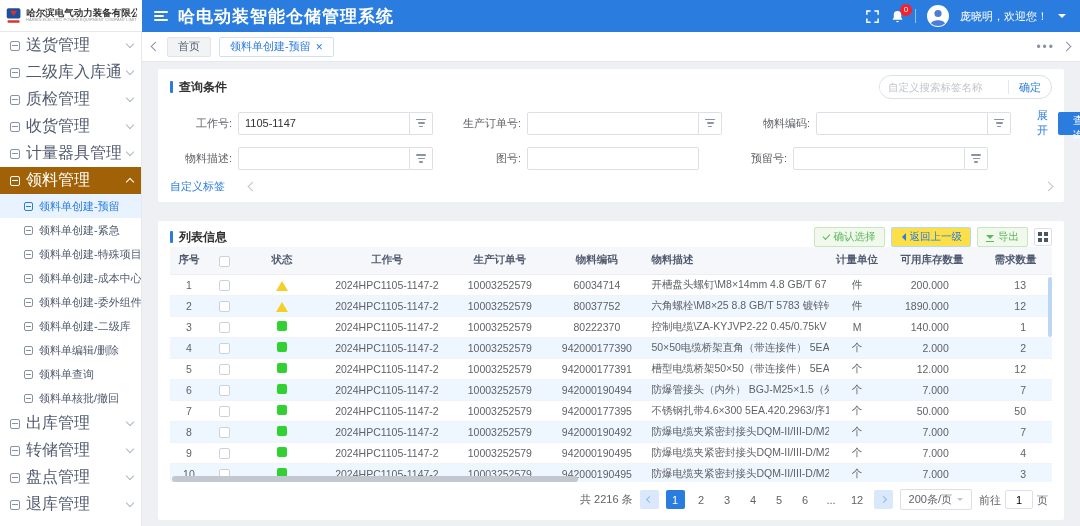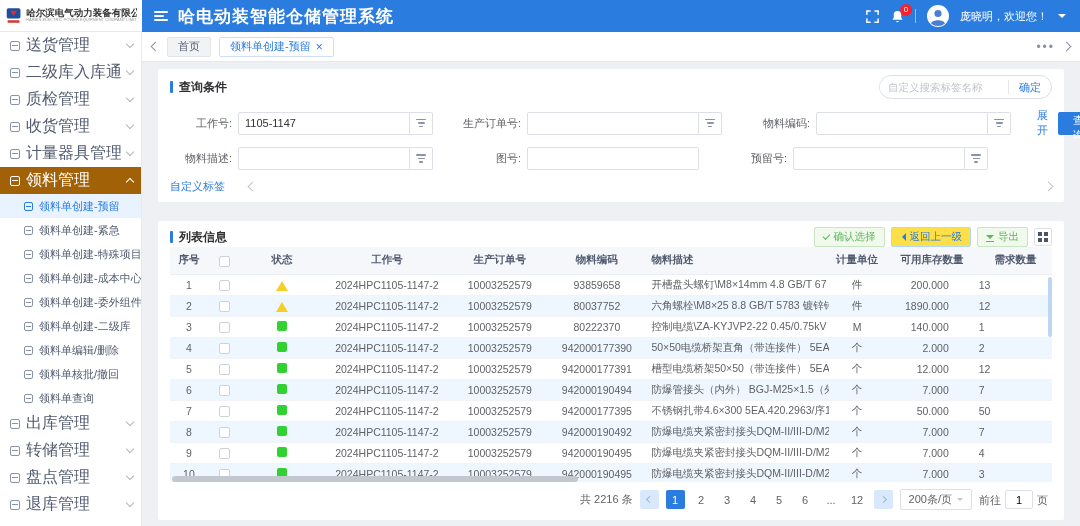--- a/index.html
+++ b/index.html
@@ -100,21 +100,21 @@
   .col-settings { width:18px; height:18px; border:1px solid #dcdfe6; border-radius:2px; display:grid; grid-template-columns:4px 4px; grid-template-rows:4px 4px; gap:2px; align-content:center; justify-content:center; cursor:pointer; }
   .col-settings i { background:#4b5563; }
 
   .table-wrap { flex:1; min-height:0; margin-top:0; position:relative; overflow:hidden; }
   table { width:100%; border-collapse:collapse; table-layout:fixed; font-size:10.5px; color:#606266; }
   thead th { background:#f5f7fa; color:#515a6e; font-weight:bold; height:27px; border-bottom:1px solid #ebeef5; text-align:center; white-space:nowrap; overflow:hidden; }
   tbody td { height:21px; text-align:center; border-bottom:1px solid #f2f3f7; white-space:nowrap; overflow:hidden; }
   tbody tr:nth-child(even) { background:#eef6ff; }
   td.left, th.left { text-align:left; padding-left:6px; }
   td.num { text-align:right; padding-right:30px; }
-  td.num2 { text-align:left; padding-right:26px; }
+  td.num2 { text-align:right; padding-right:26px; }
   .cbx { width:11px; height:11px; border:1px solid #cdd2da; border-radius:2px; background:#fff; display:inline-block; vertical-align:middle; cursor:pointer; }
   .st-warn { width:0; height:0; border:6px solid transparent; border-bottom:10px solid #f5cf27; display:inline-block; margin-bottom:2px; }
   .st-ok { width:10px; height:10px; background:#30d130; border-radius:2px; display:inline-block; }
   .hscroll { position:absolute; left:0; bottom:0; height:6px; width:100%; }
   .hscroll .thumb { width:46%; height:6px; background:#c3c8d0; border-radius:3px; margin-left:2px; cursor:grab; }
   .vscroll { position:absolute; right:0; top:30px; width:4px; height:60px; background:#bdd7f3; border-radius:2px; cursor:grab; }
 
   .pagination { flex:none; display:flex; align-items:center; justify-content:flex-end; gap:7px; padding:7px 4px 2px; font-size:11px; color:#606266; }
   .pg-btn { min-width:19px; height:19px; display:flex; align-items:center; justify-content:center; border-radius:2px; cursor:pointer; }
   .pg-arrow { background:#d9e8fa; }
@@ -232,25 +232,25 @@
           <div class="sub-item">
             <span class="mini-icon"></span>
             <span class="sub-label">领料单创建-二级库</span>
           </div>
           <div class="sub-item">
             <span class="mini-icon"></span>
             <span class="sub-label">领料单编辑/删除</span>
           </div>
           <div class="sub-item">
             <span class="mini-icon"></span>
+            <span class="sub-label">领料单查询</span>
+          </div>
+          <div class="sub-item">
+            <span class="mini-icon"></span>
             <span class="sub-label">领料单核批/撤回</span>
-          </div>
-          <div class="sub-item">
-            <span class="mini-icon"></span>
-            <span class="sub-label">领料单查询</span>
           </div>
         </div>
         <div class="side-item">
           <span class="mini-icon"></span>
           <span class="side-label">出库管理</span>
           <span class="chev"></span>
         </div>
         <div class="side-item">
           <span class="mini-icon"></span>
           <span class="side-label">转储管理</span>
@@ -425,21 +425,21 @@
                     <th>需求数量</th>
                   </tr>
                 </thead>
               <tbody id="tbody-host">
                   <tr>
                     <td>1</td>
                     <td><span class="cbx"></span></td>
                     <td><span class="st-warn"></span></td>
                     <td>2024HPC1105-1147-2</td>
                     <td>10003252579</td>
-                    <td>93859658</td>
+                    <td>60034714</td>
                     <td class="left">开槽盘头螺钉\M8×14mm 4.8 GB/T 67 镀</td>
                     <td>件</td>
                     <td class="num">200.000</td>
                     <td class="num2">13</td>
                   </tr>
                   <tr>
                     <td>2</td>
                     <td><span class="cbx"></span></td>
                     <td><span class="st-warn"></span></td>
                     <td>2024HPC1105-1147-2</td>

